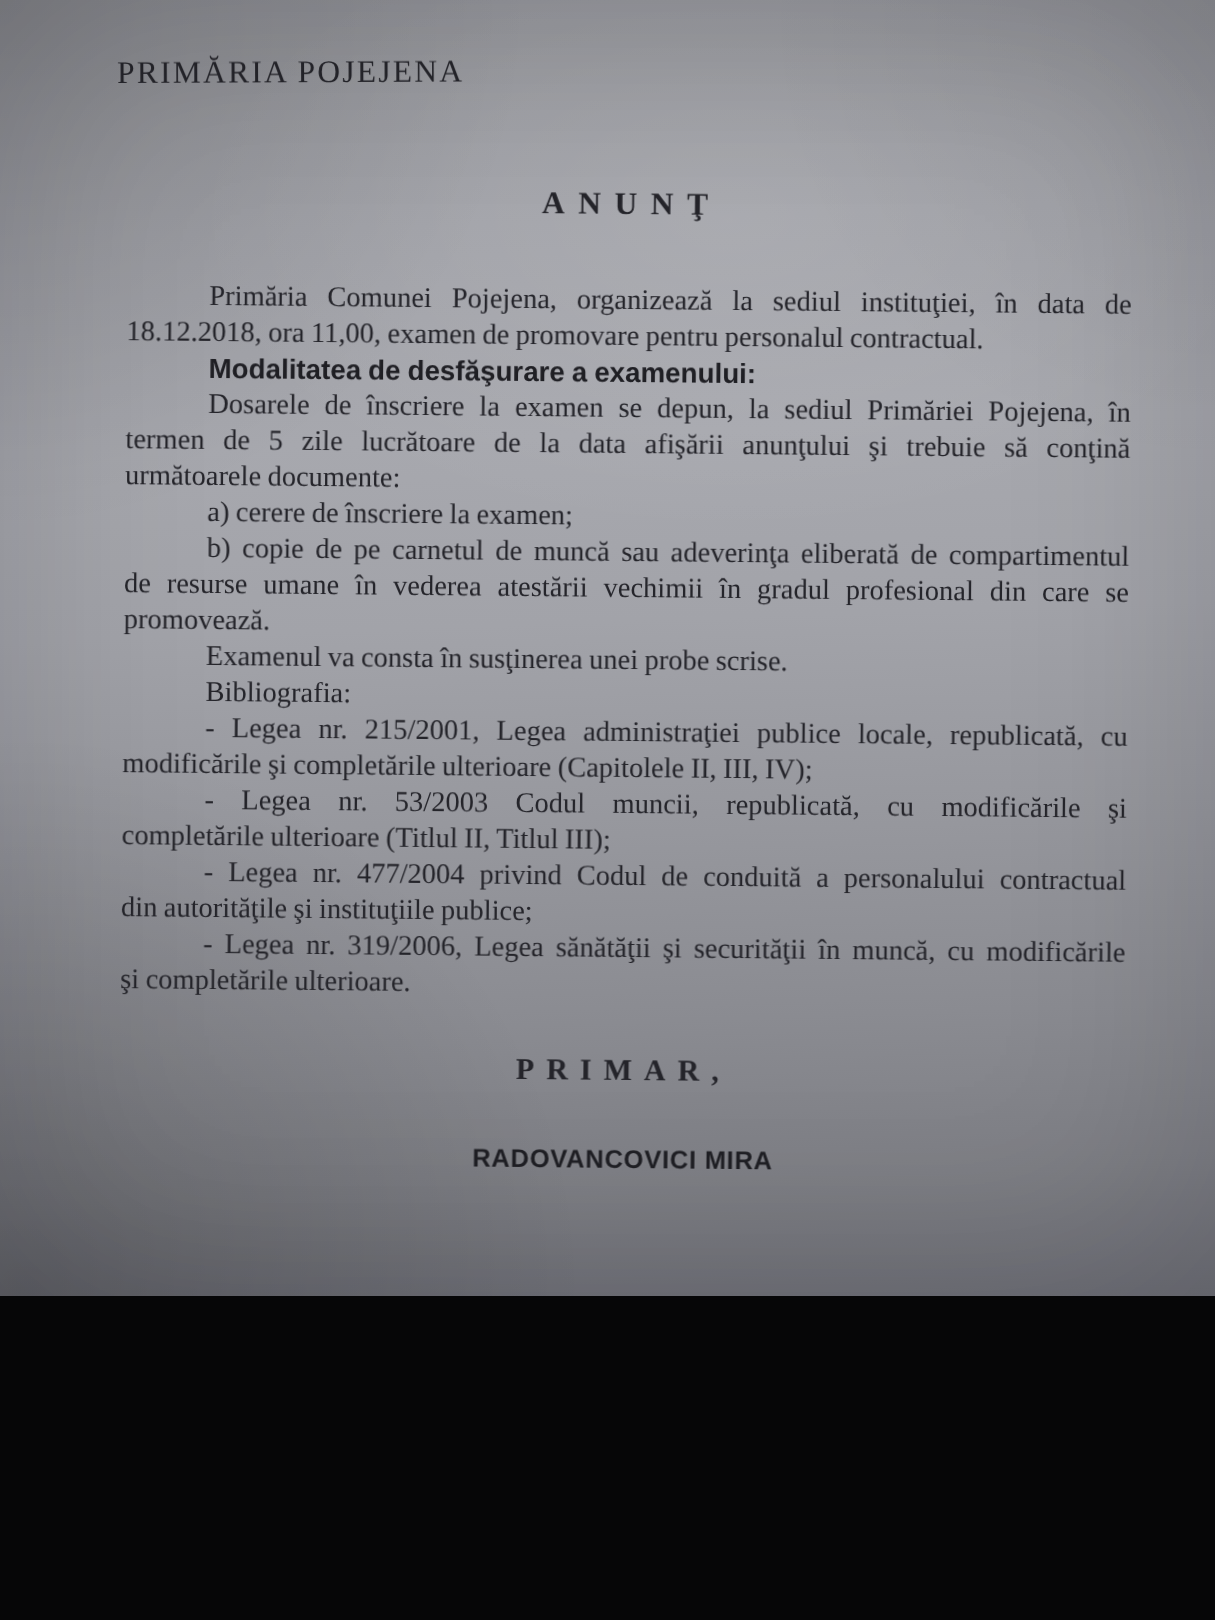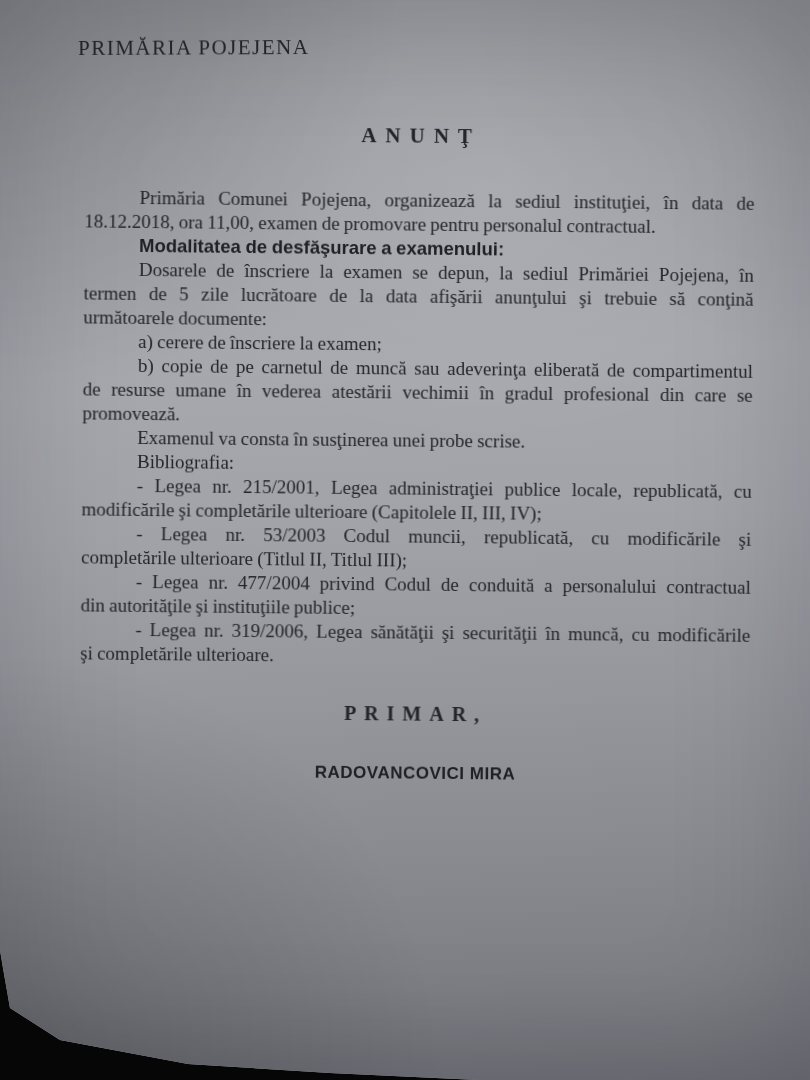--- a/index.html
+++ b/index.html
@@ -1,21 +1,21 @@
 <!DOCTYPE html>
 <html><head>
 <meta charset="utf-8">
 <style>
   html,body{margin:0;padding:0;}
   body{
     width:810px;height:1080px;overflow:hidden;
     background:#060607;
     font-family:"Liberation Serif",serif;
   }
-  .stage{position:relative;width:810px;height:1080px;}
+  .stage{position:relative;width:810px;height:864px;}
 
   
   .paper{
     position:absolute;inset:0;
     clip-path:polygon(0px 0px,810px 0px,810px 1080px,478px 1080px,330px 1073px,188px 1064px,60px 1040px,10px 1008px,3px 968px,0px 950px);
     background-color:#9b9ca2;
     background-image:
       radial-gradient(ellipse 62% 34% at 60% 17%, rgba(255,255,255,0.10), rgba(255,255,255,0) 72%),
       radial-gradient(circle at 0% 0%, rgba(0,0,0,0.13), rgba(0,0,0,0) 30%),
       radial-gradient(circle at 100% 1%, rgba(0,0,0,0.06), rgba(0,0,0,0) 26%),

